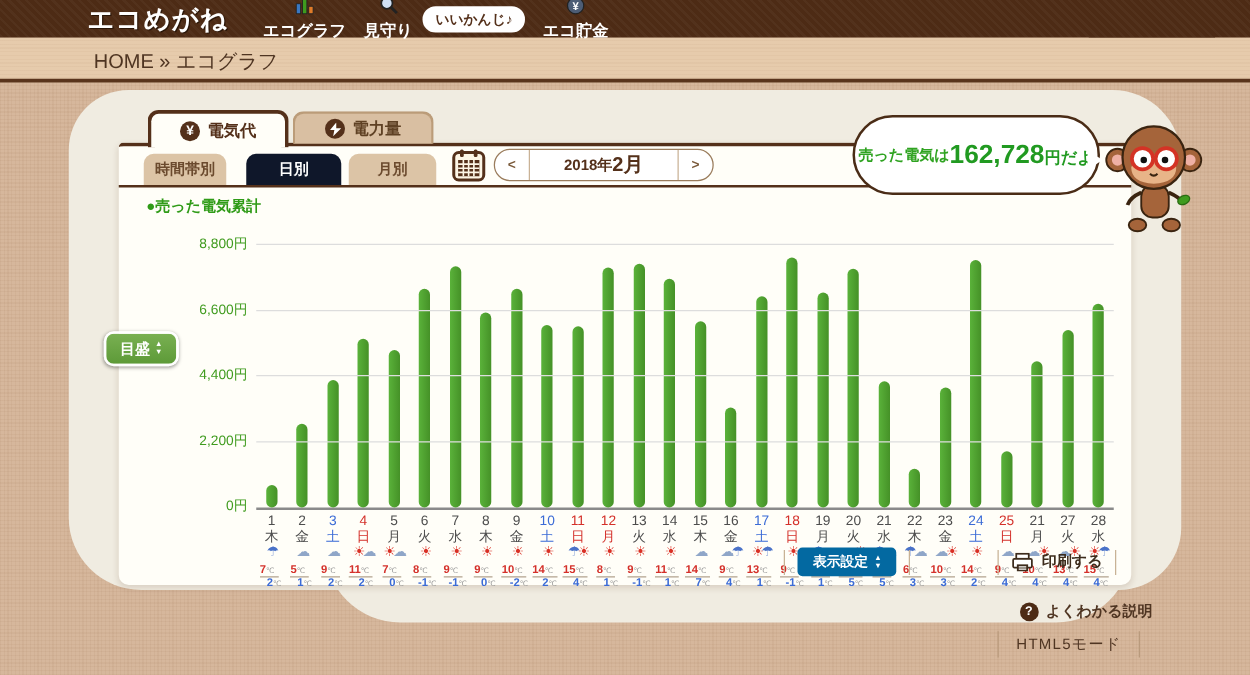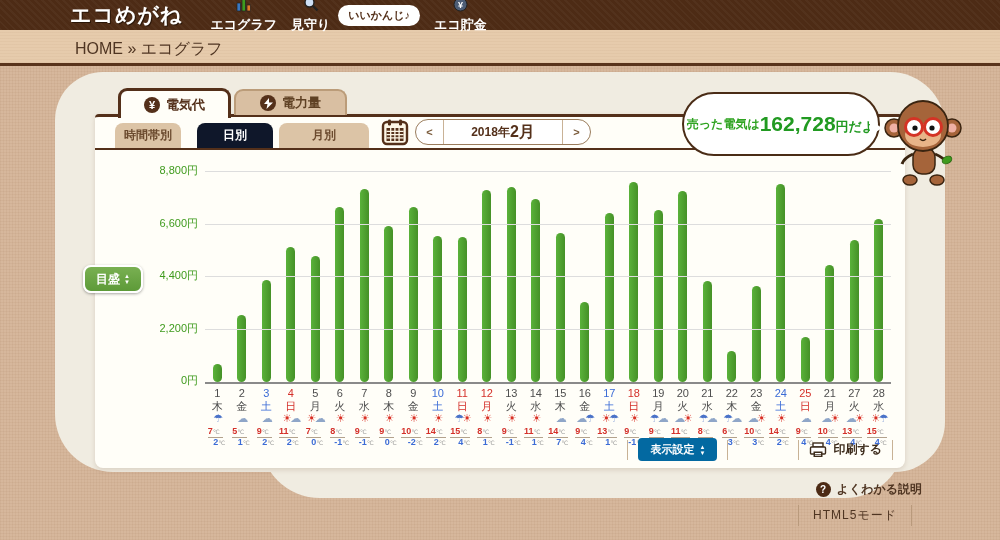--- a/index.html
+++ b/index.html
@@ -54,21 +54,21 @@
   .card-body { position:absolute; left:0; top:26px; width:810px; height:354px;
                background:#fffef8; border-top:3px solid #54301a; border-radius:4px 6px 8px 8px;
                box-shadow:0 2px 5px rgba(90,50,20,.15);}
   
   .subrow { display:flex; align-items:flex-end; height:33px; border-bottom:2px solid #54301a;
             padding-left:20px; position:relative;}
   .subtab { height:25px; display:flex; align-items:center; justify-content:center;
             border-radius:8px 8px 0 0; font-size:12px; font-weight:bold; cursor:pointer;}
   .subtab.t1 { width:66px; background:#dcc4a6; color:#6b4a2e; margin-right:16px;}
   .subtab.t2 { width:76px; background:#0f172a; color:#fff; margin-right:6px;}
-  .subtab.t3 { width:90px; background:#dcc4a6; color:#6b4a2e;}
+  .subtab.t3 { width:70px; background:#dcc4a6; color:#6b4a2e;}
   .calbtn { width:28px; height:28px; margin:0 6px 2px 12px; cursor:pointer;}
   .datepill { height:26px; width:176px; margin-bottom:3px; background:#fff; border:1px solid #9a7c5c;
               border-radius:13px; display:flex; align-items:stretch; overflow:hidden;}
   .dp-arrow { width:28px; display:flex; align-items:center; justify-content:center;
               color:#7a5a3a; font-size:11px; font-weight:bold; cursor:pointer;}
   .dp-arrow.prev { border-right:1px solid #c9b296;}
   .dp-arrow.next { border-left:1px solid #c9b296;}
   .dp-label { flex:1; display:flex; align-items:center; justify-content:center; color:#54301a; font-weight:bold;}
   .dp-year { font-size:12px; } .dp-month { font-size:16px; }
   
@@ -233,20 +233,21 @@
       <div class="datepill">
         <div class="dp-arrow prev">&lt;</div>
         <div class="dp-label">
           <span class="dp-year">2018年</span>
           <span class="dp-month">2月</span>
         </div>
         <div class="dp-arrow next">&gt;</div>
       </div>
     </div>
 
+    <div class="legend">●売った電気累計</div>
 
     <div class="plot" id="plot">
       <div class="bars" id="bars">
           <div class="bar-col">
             <div class="bar" style="height: 8.63636%;"></div>
           </div>
           <div class="bar-col">
             <div class="bar" style="height: 31.8182%;"></div>
           </div>
           <div class="bar-col">

